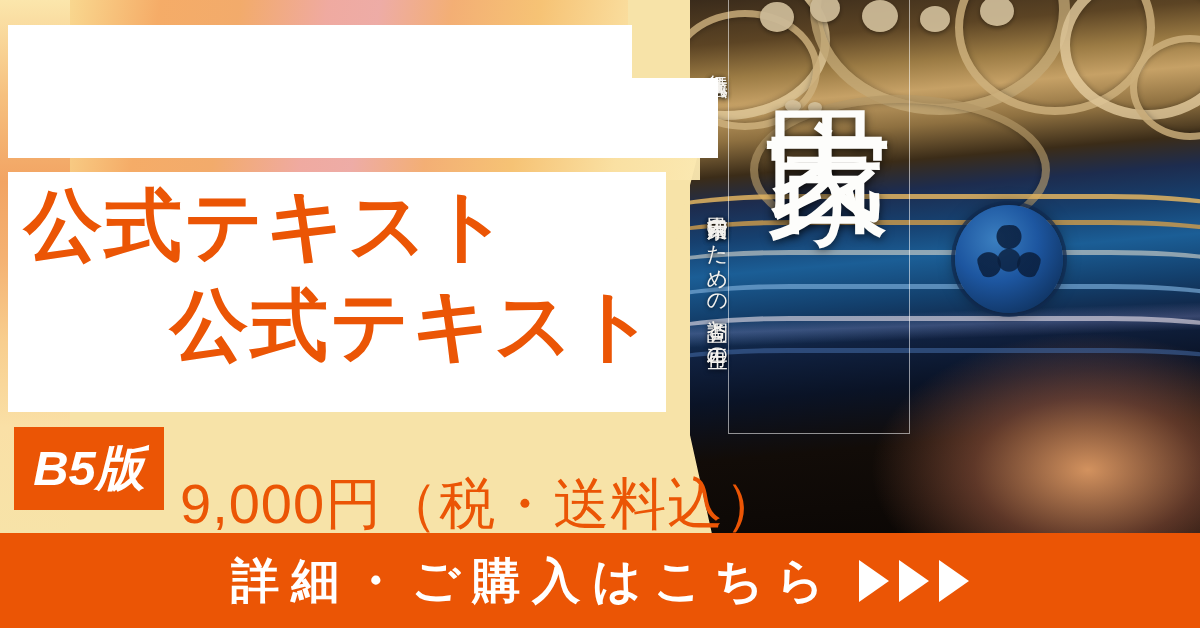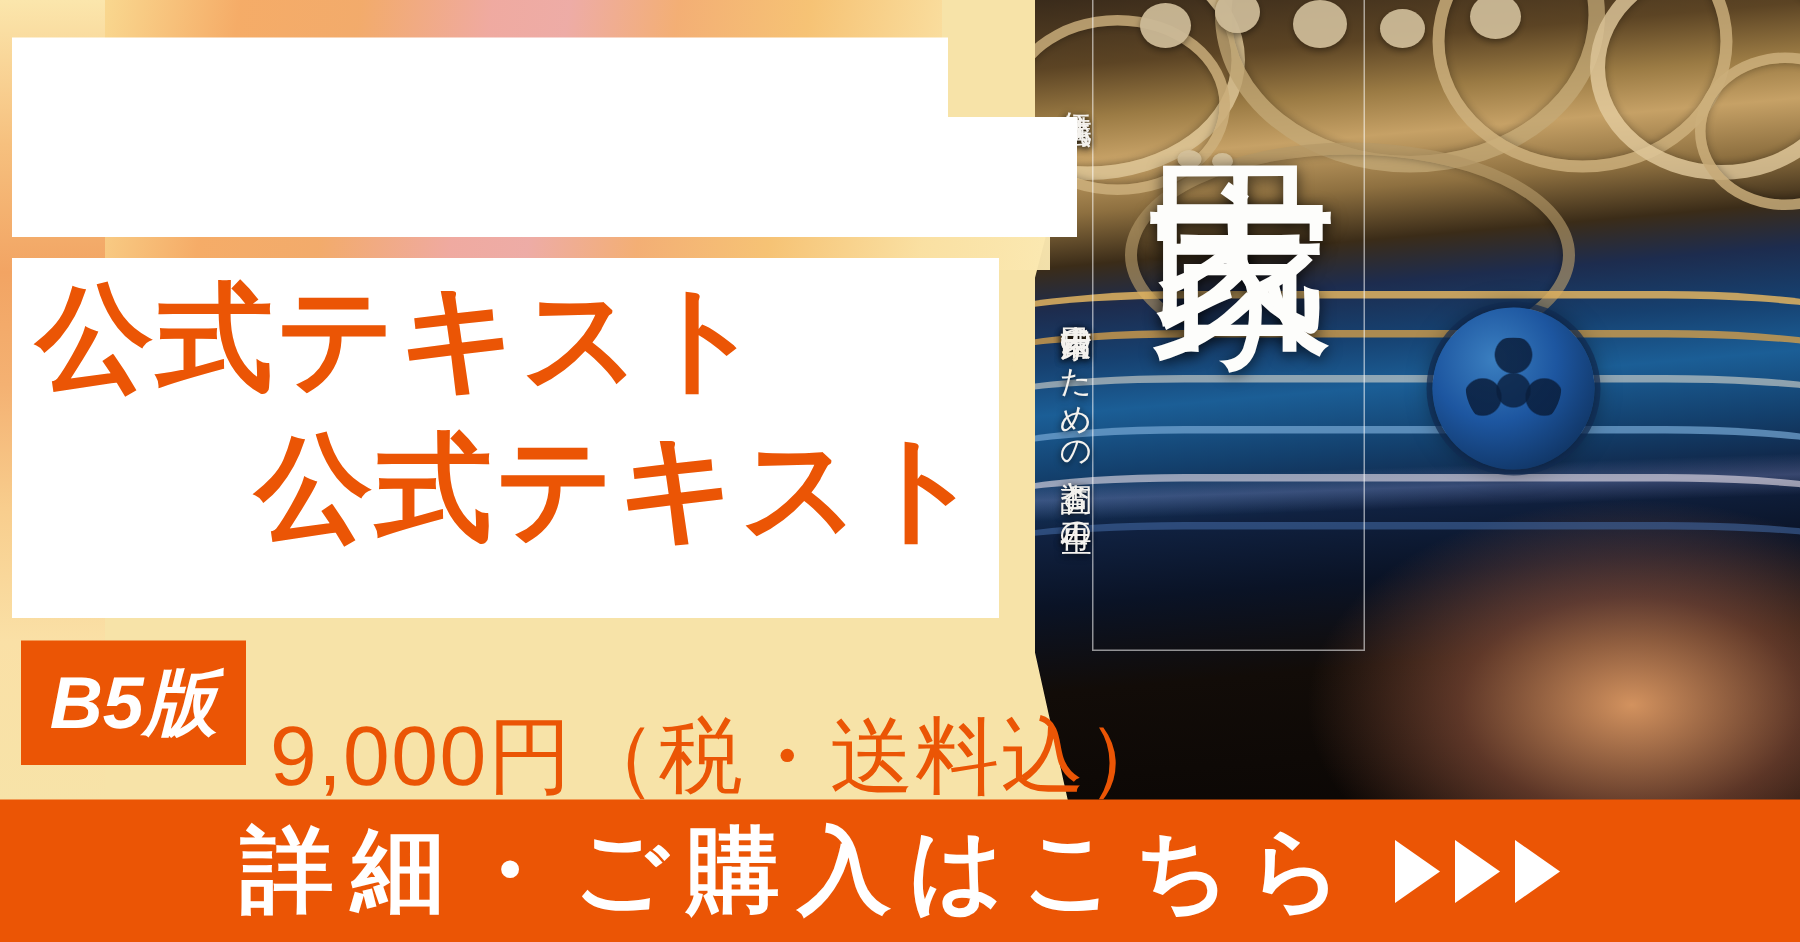--- a/index.html
+++ b/index.html
@@ -208,21 +208,21 @@
   }
 
   
   .cta {
     position:absolute; left:0; top:533px; width:1200px; height:95px;
     background:#EB5505;
     display:flex; align-items:center; justify-content:center;
   }
   .cta-text {
     color:#ffffff; font-weight:700;
-    font-size:62px; line-height:1;
+    font-size:48px; line-height:1;
     letter-spacing:12px;
     white-space:nowrap;
   }
   .cta-arrows { display:flex; gap:10px; margin-left:22px; }
   .cta-arrows i {
     width:0; height:0;
     border-left:30px solid #ffffff;
     border-top:21px solid transparent;
     border-bottom:21px solid transparent;
   }

